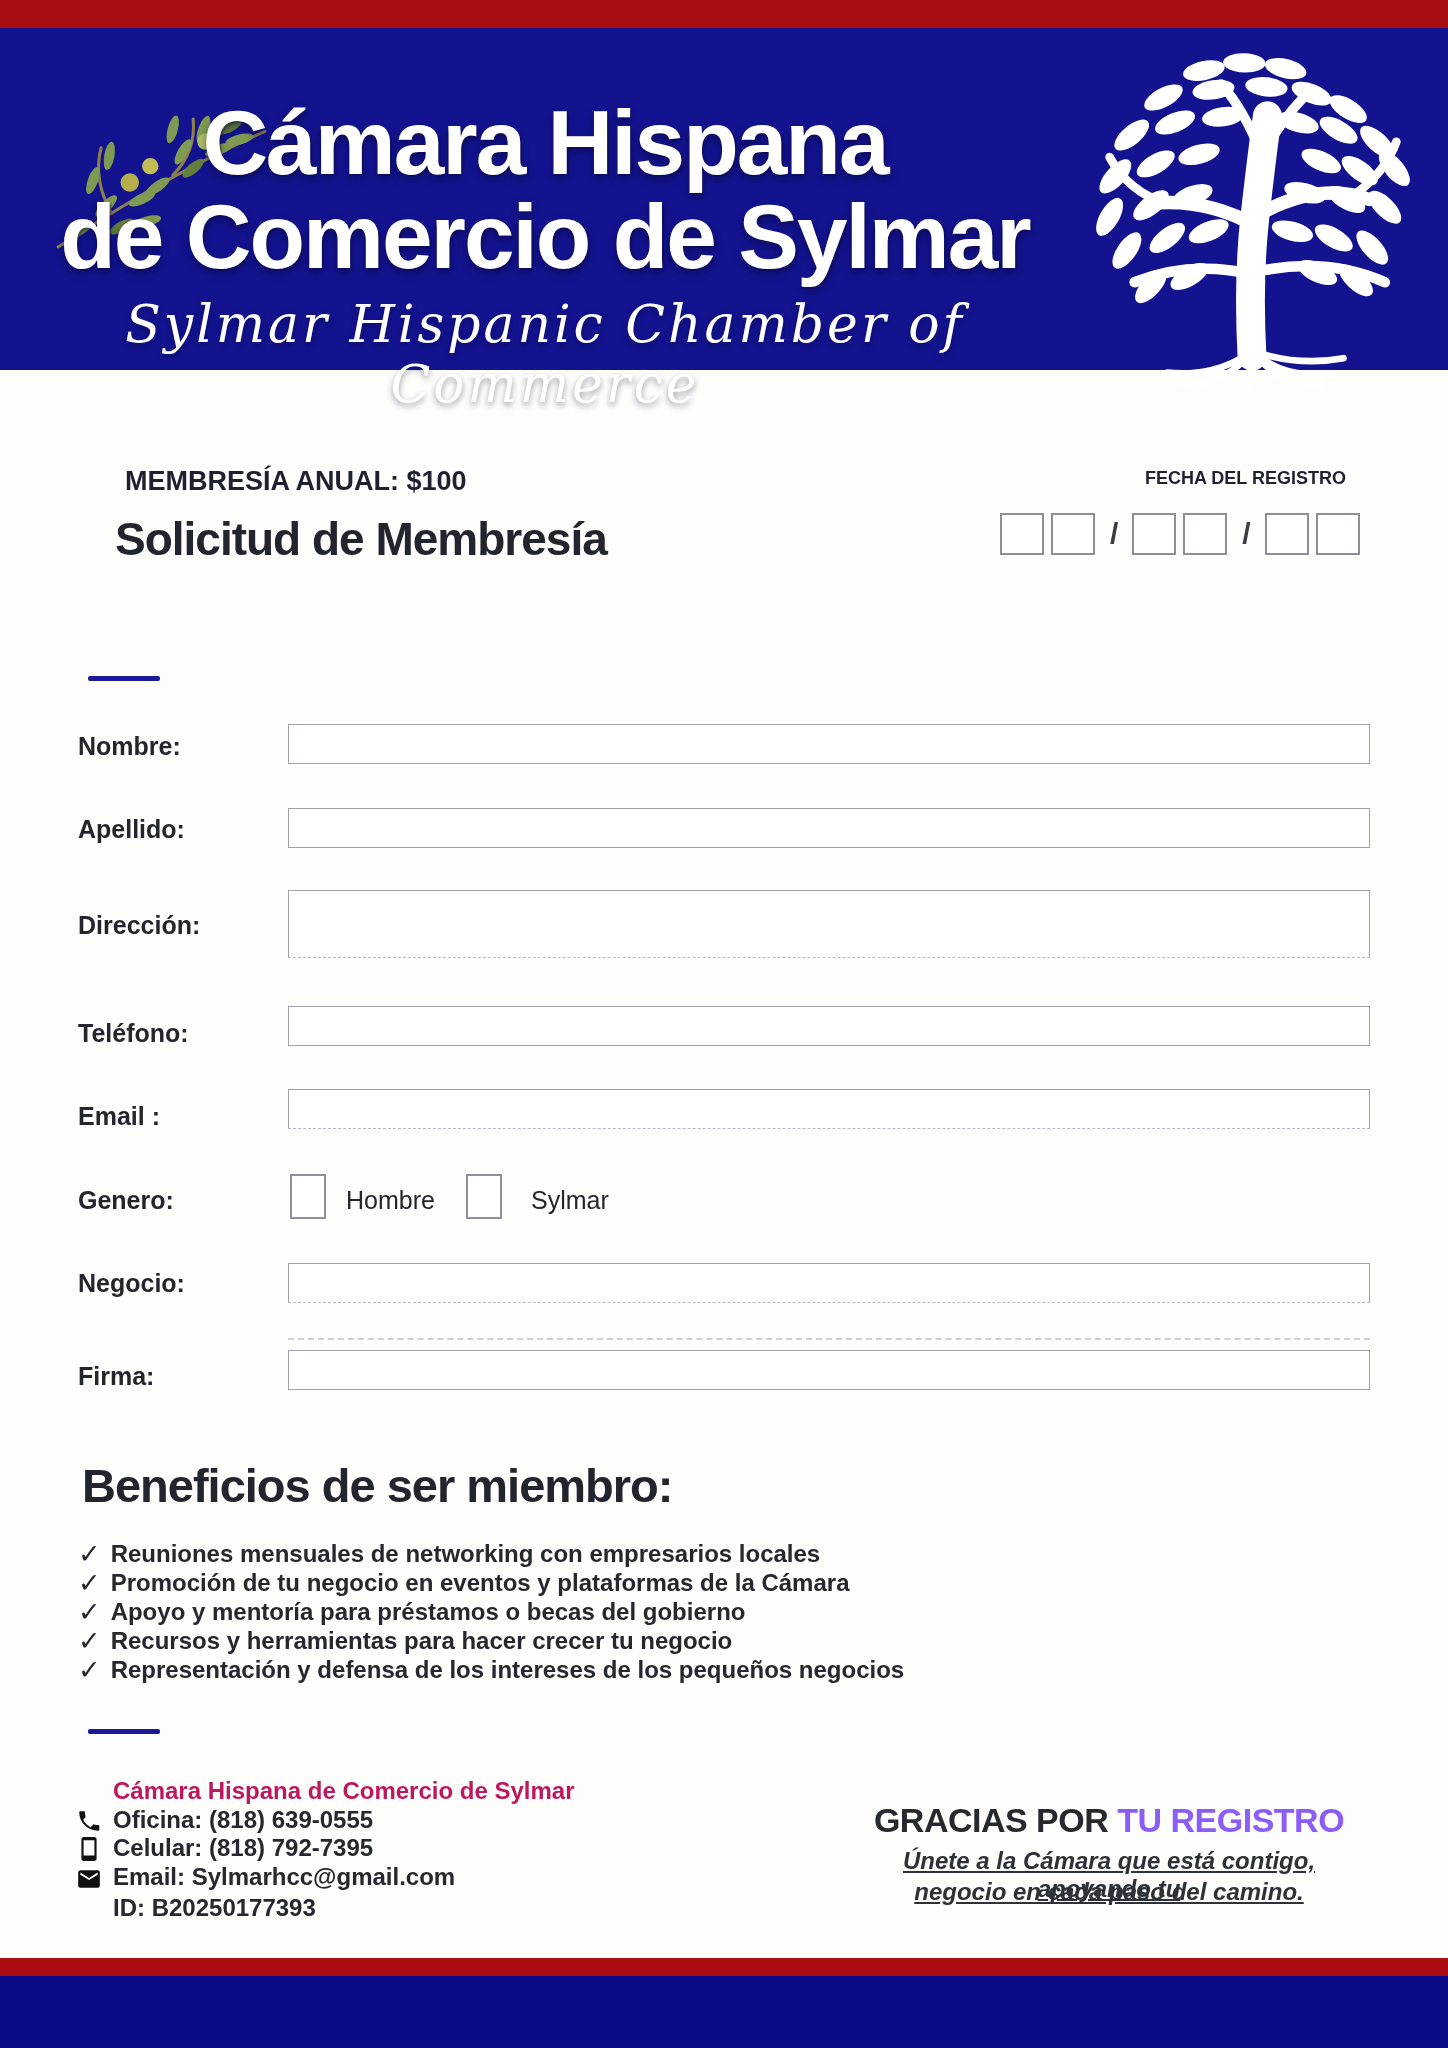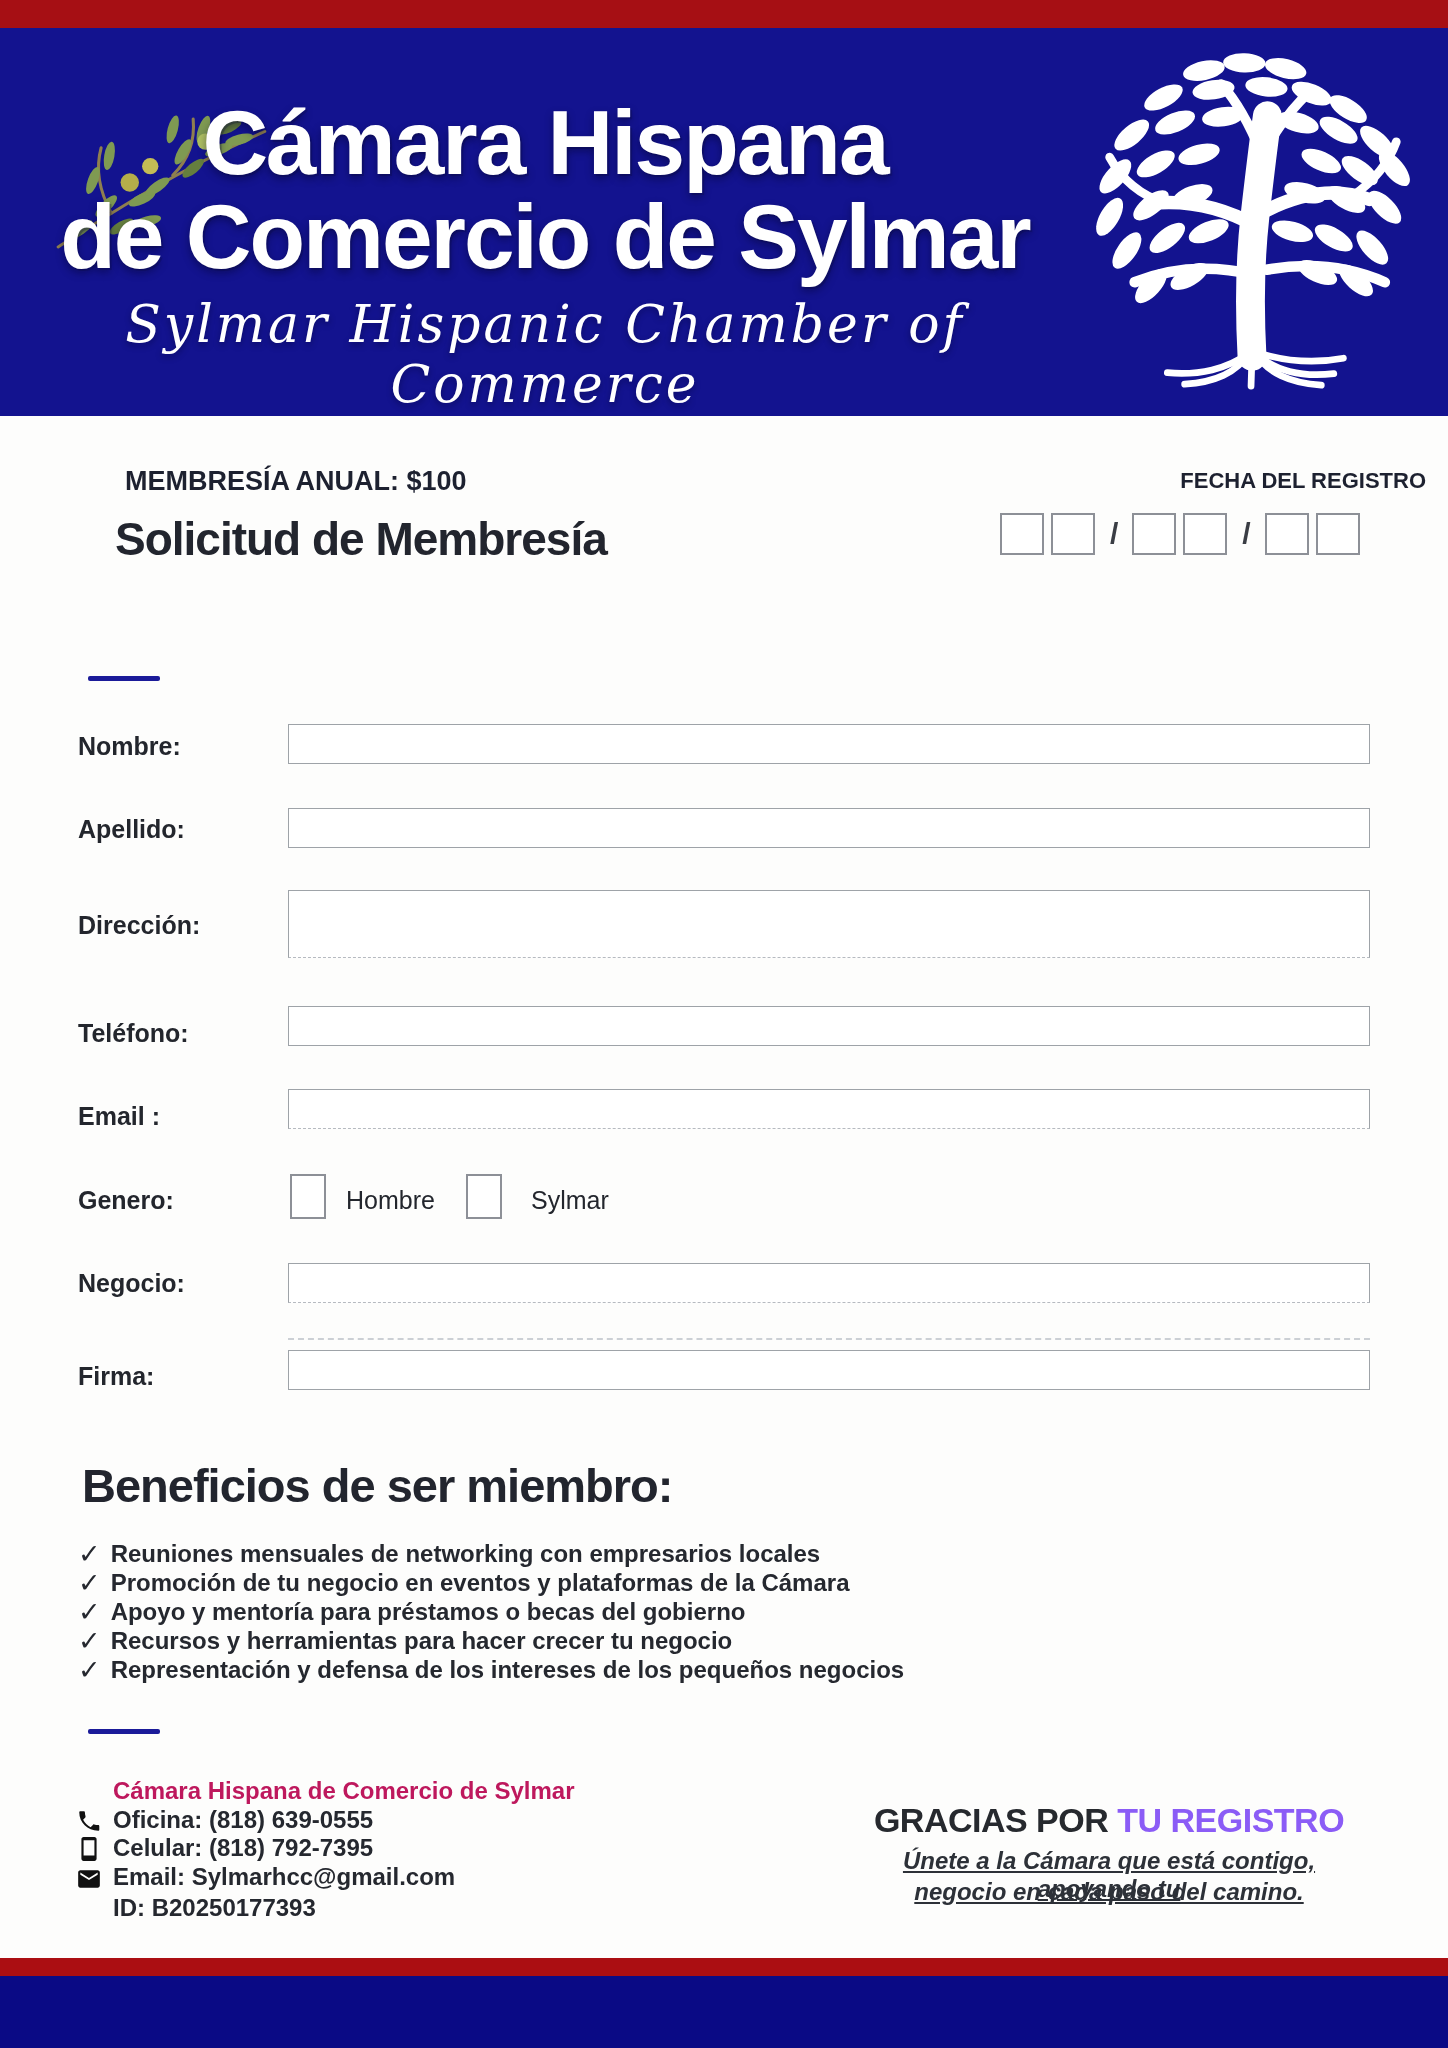--- a/index.html
+++ b/index.html
@@ -2,33 +2,33 @@
 <html><head>
 <meta charset="utf-8">
 <style>
   html,body{margin:0;padding:0;background:#ffffff;}
   .page{
     position:relative;width:1448px;height:2048px;overflow:hidden;
     background:#fdfdfc;font-family:"Liberation Sans","DejaVu Sans",sans-serif;
   }
   
   .bar-top-red{position:absolute;left:0;top:0;width:1448px;height:28px;background:#a60f14;}
-  .header{position:absolute;left:0;top:28px;width:1448px;height:388px;background:#13138f;}
+  .header{position:absolute;left:0;top:28px;width:1448px;height:342px;background:#13138f;}
   .header-text{position:absolute;left:30px;top:68px;width:1030px;text-align:center;color:#ffffff;}
   .title-line{font-weight:700;font-size:91px;line-height:94px;letter-spacing:-2px;
     text-shadow:0 4px 8px rgba(5,5,40,.45),2px 2px 0 rgba(15,15,70,.28);}
   .header-subtitle{margin-top:10px;font-family:"DejaVu Serif",serif;font-style:italic;
     font-size:52px;letter-spacing:3px;line-height:60px;
     text-shadow:0 3px 6px rgba(5,5,40,.4);}
   .olive{position:absolute;left:50px;top:60px;width:225px;height:185px;}
   .tree{position:absolute;left:1056px;top:6px;width:392px;height:356px;}
   
   .annual{position:absolute;left:125px;top:466px;font-size:27px;font-weight:700;color:#1d2130;}
   .form-title{position:absolute;left:115px;top:512px;font-size:46px;font-weight:800;color:#22252e;letter-spacing:-1px;}
-  .fecha-label{position:absolute;left:1048px;top:468px;width:378px;text-align:right;font-size:22px;font-weight:700;color:#1d2130;}
+  .fecha-label{position:absolute;left:968px;top:468px;width:378px;text-align:right;font-size:18px;font-weight:700;color:#1d2130;}
   .date-row{position:absolute;left:1000px;top:513px;display:flex;align-items:center;}
   .date-box{width:44px;height:42px;border:2px solid #8d9097;background:#ffffff;margin-right:7px;box-sizing:border-box;padding:0;}
   .date-slash{font-size:30px;font-weight:700;color:#3a3d44;margin:0 14px 0 8px;}
   
   .divider{position:absolute;left:88px;width:72px;height:5px;background:#1b1b99;border-radius:2px;}
   .fld-label{position:absolute;left:78px;font-size:25px;font-weight:700;color:#23262d;}
   .fld-input{position:absolute;left:288px;width:1082px;height:40px;border:1px solid #9ea3a8;background:#ffffff;box-sizing:border-box;font-size:24px;padding:0 10px;font-family:"Liberation Sans","DejaVu Sans",sans-serif;}
   .fld-input.tall{height:68px;}
   .dash-bottom{border-bottom:1px dashed #b6bac0;}
   .firma-dash{position:absolute;left:288px;top:1338px;width:1082px;border-top:2px dashed #ccd0d5;}

